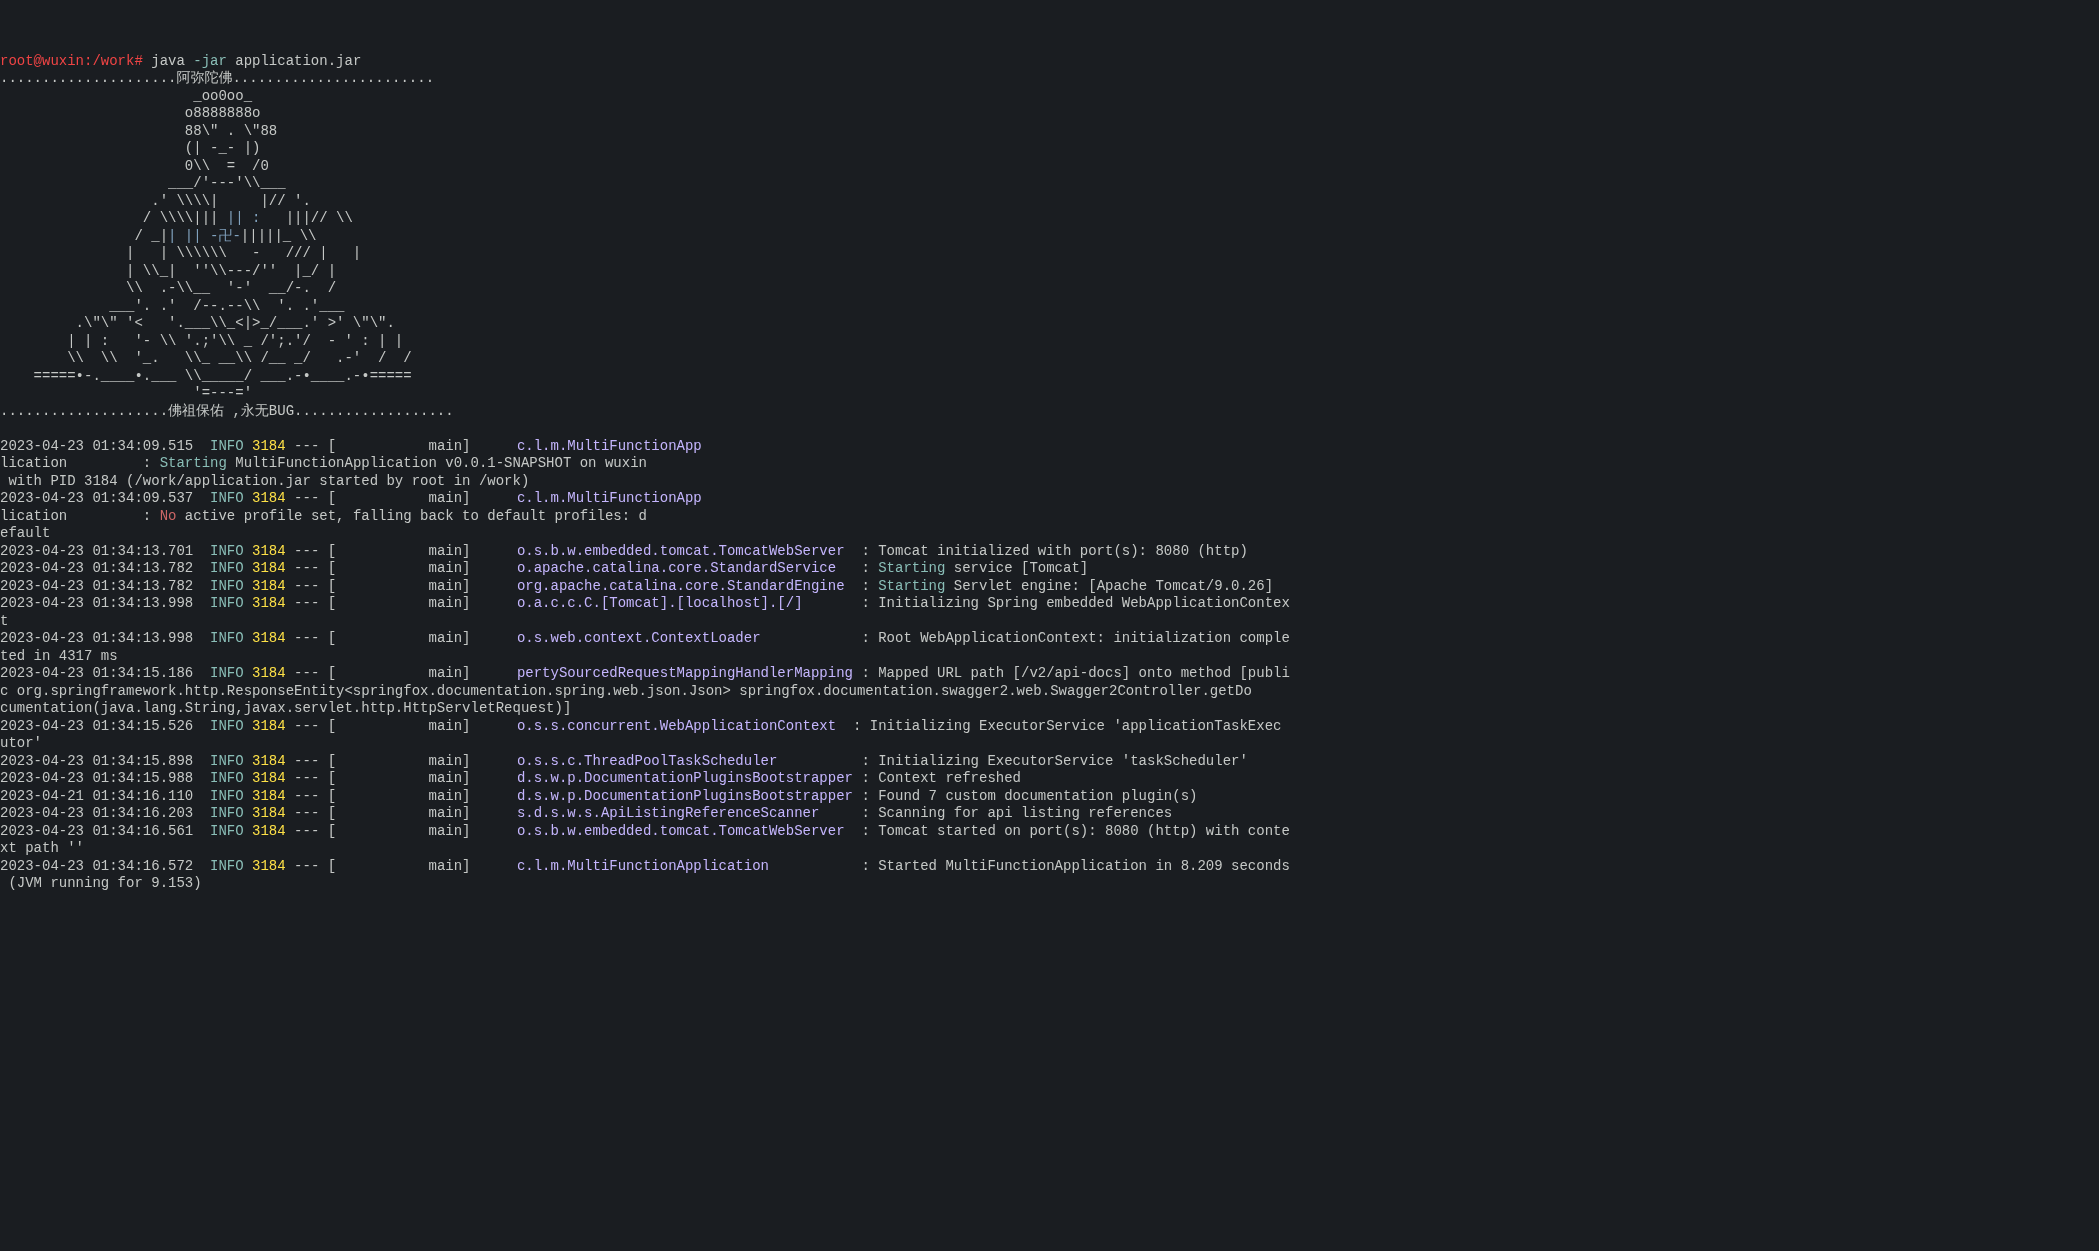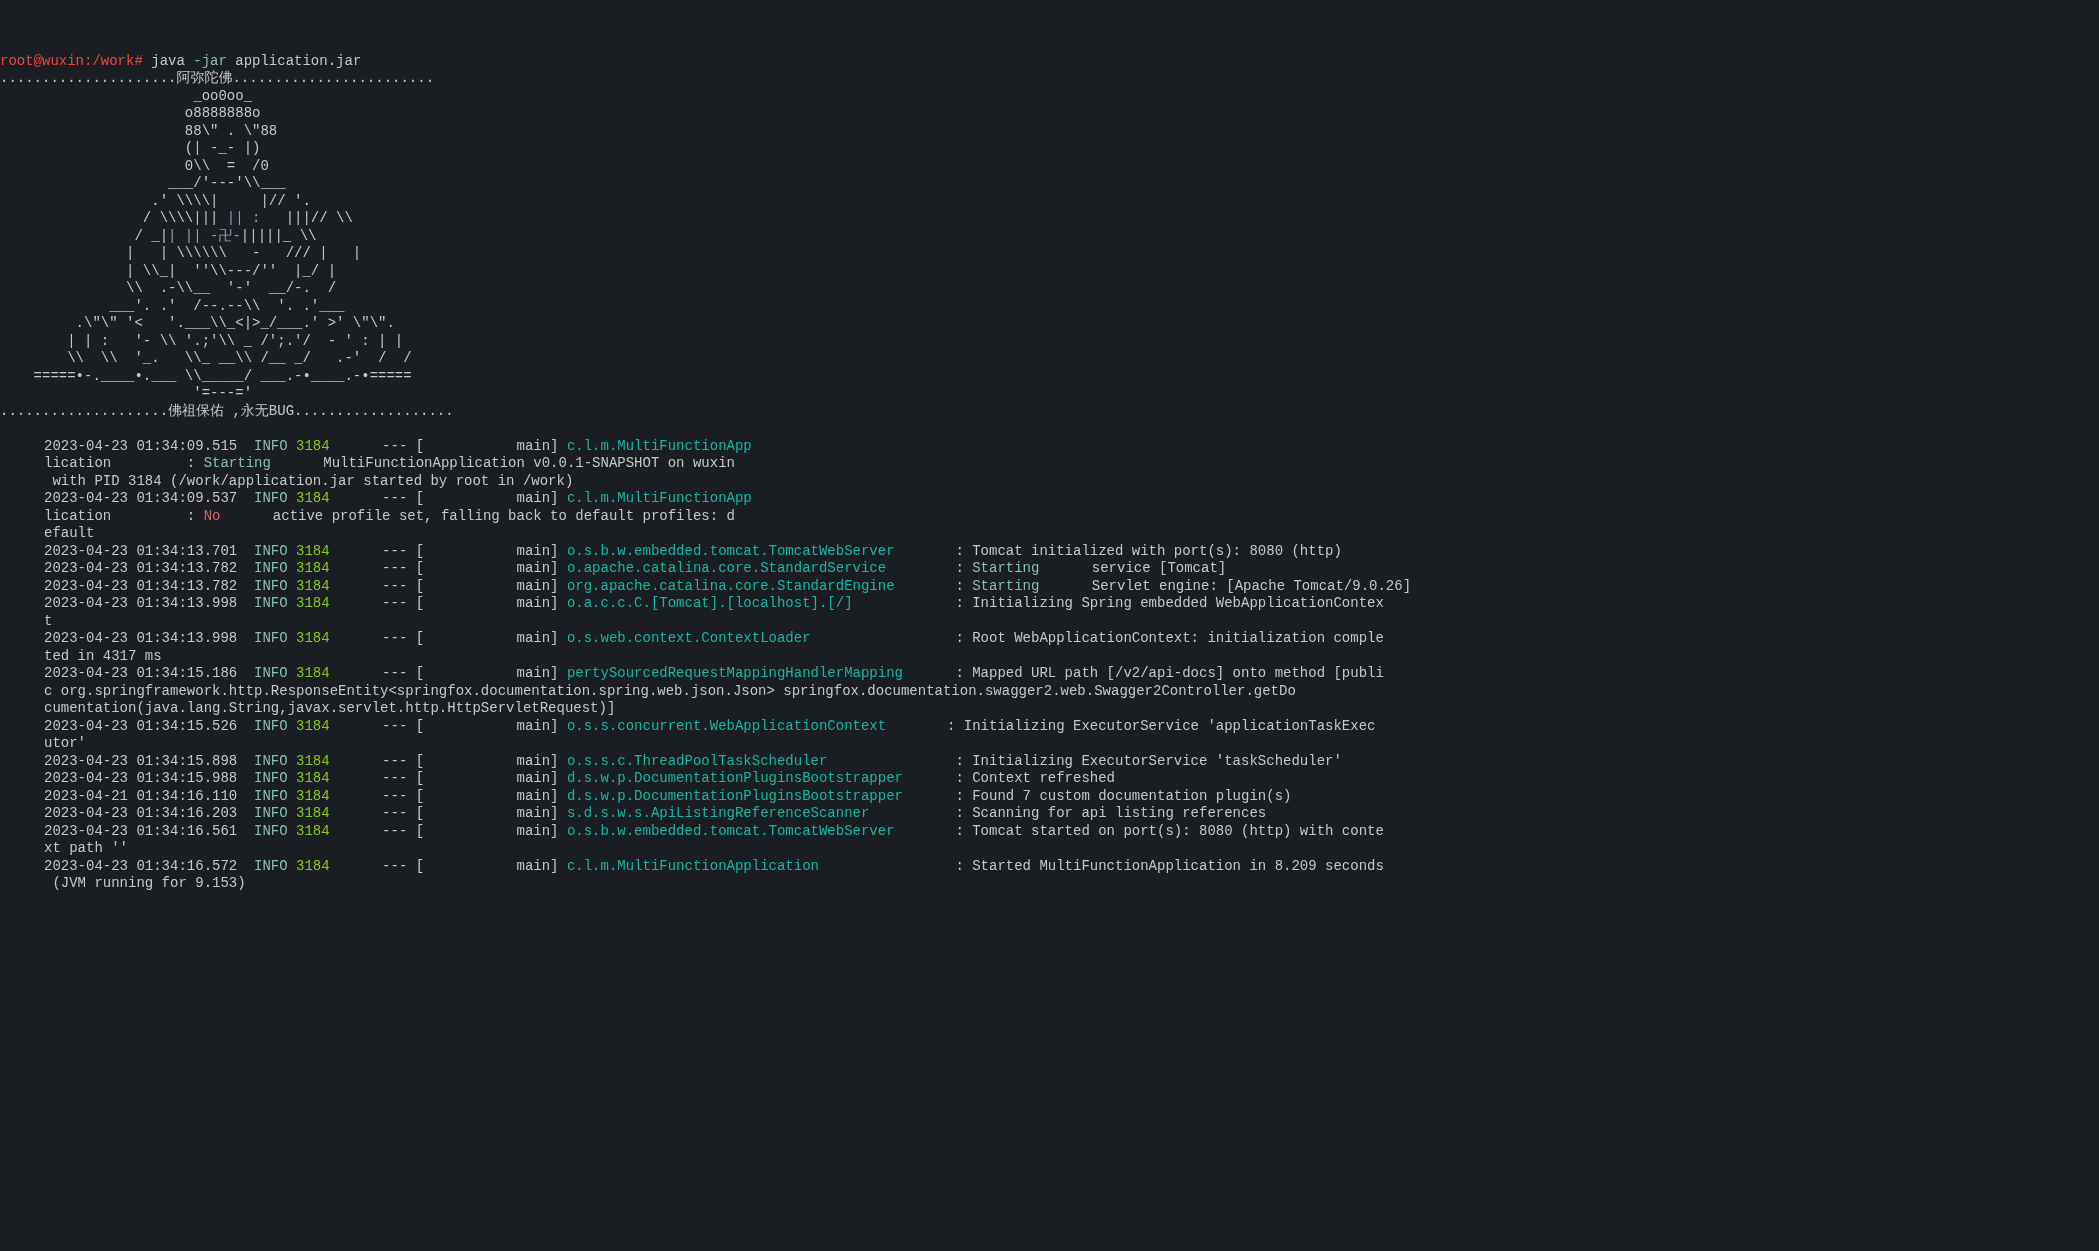--- a/index.html
+++ b/index.html
@@ -9,26 +9,26 @@
     color: #c5c8c6;
     font-family: "Consolas", "Monaco", "Courier New", monospace;
     font-size: 14px;
     line-height: 1.25;
     white-space: pre;
     overflow-x: hidden;
   }
   .prompt-user { color: #ef4444; }
   .opt { color: #8abeb7; }
   .info { color: #8abeb7; }
-  .pid { color: #84cc16; }
+  .pid { color: #fde047; }
   .starting { color: #8abeb7; }
-  .logger { color: #14b8a6; }
+  .logger { color: #c4b5fd; margin-left: 38px; }
   .no { color: #cc6666; }
   .ascii-blue { color: #81a2be; }
-  .msg { color: #c5c8c6; margin-left: 44px; }
+  .msg { color: #c5c8c6; }
 </style>
 </head>
 <body>
 
 
 <div><span class="prompt-user">root@wuxin:/work# </span><span>java </span><span class="opt">-jar</span><span> application.jar</span>
 <span>.....................阿弥陀佛........................</span>
 <span>                       _oo0oo_</span>
 <span>                      o8888888o</span>
 <span>                      88\" . \"88</span>

